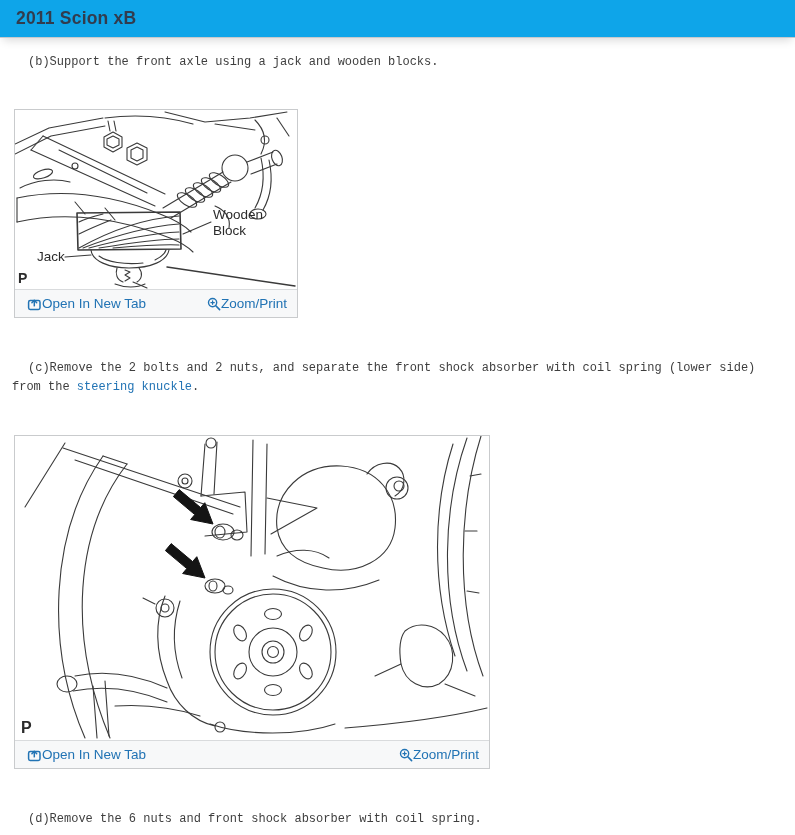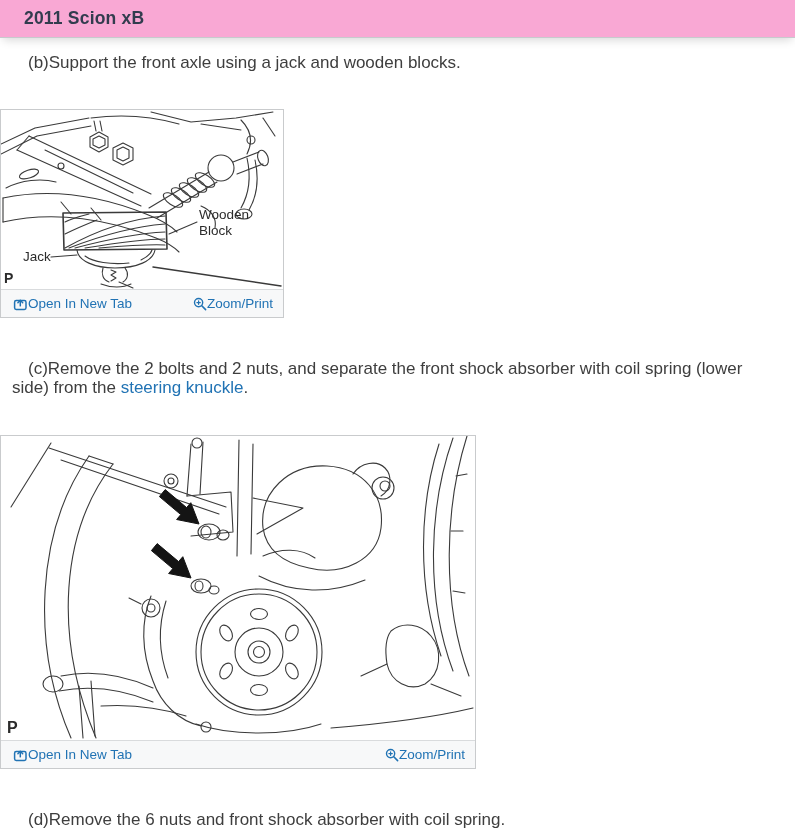--- a/index.html
+++ b/index.html
@@ -3,39 +3,39 @@
 <meta charset="utf-8">
 <style>
   html,body{margin:0;padding:0;}
   body{
     width:795px;height:835px;background:#ffffff;
     font-family:"Liberation Sans",sans-serif;
     overflow:hidden;
   }
   
   .header{
-    height:37px;background:#f9a8d4;border-bottom:1px solid #c7cacd;
-    display:flex;align-items:center;padding:0 24px;
+    height:37px;background:#0ea5e9;border-bottom:1px solid #c7cacd;
+    display:flex;align-items:center;padding:0 16px;
     box-shadow:0 5px 9px -3px rgba(0,0,0,0.16);
     position:relative;z-index:2;
   }
   .header .vehicle{font-weight:bold;font-size:17.5px;color:#323c4e;margin-right:7px;letter-spacing:.2px;}
   .header .engine{font-size:17.5px;color:#39424f;font-weight:400;}
   
   .step{
-    font-size:17px;color:#3e3e3e;line-height:19px;
-    margin:0 16px 0 12px;text-indent:16px;
+    font-size:12px;color:#3e3e3e;line-height:19px;
+    margin:0 16px 0 12px;text-indent:16px;font-family:Liberation Mono, monospace;
   }
   #step-b{margin-top:15px;}
   #step-c{margin-top:41px;}
   #step-d{margin-top:41px;}
   .text-link{color:#2173b4;cursor:pointer;}
   
   .figure-card{
-    border:1px solid #c9cbcd;background:#fff;
+    margin-left:14px;border:1px solid #c9cbcd;background:#fff;
     box-sizing:border-box;
   }
   #figure1{margin-top:37px;width:284px;}
   #figure2{margin-top:38px;width:476px;}
   .figure-body{display:block;background:#fff;}
   .figure-body svg{display:block;}
   .figure-footer{
     border-top:1px solid #d9dbdd;background:#f7f8f9;height:27px;
     display:flex;align-items:center;justify-content:space-between;
     padding:0 10px 0 12px;

